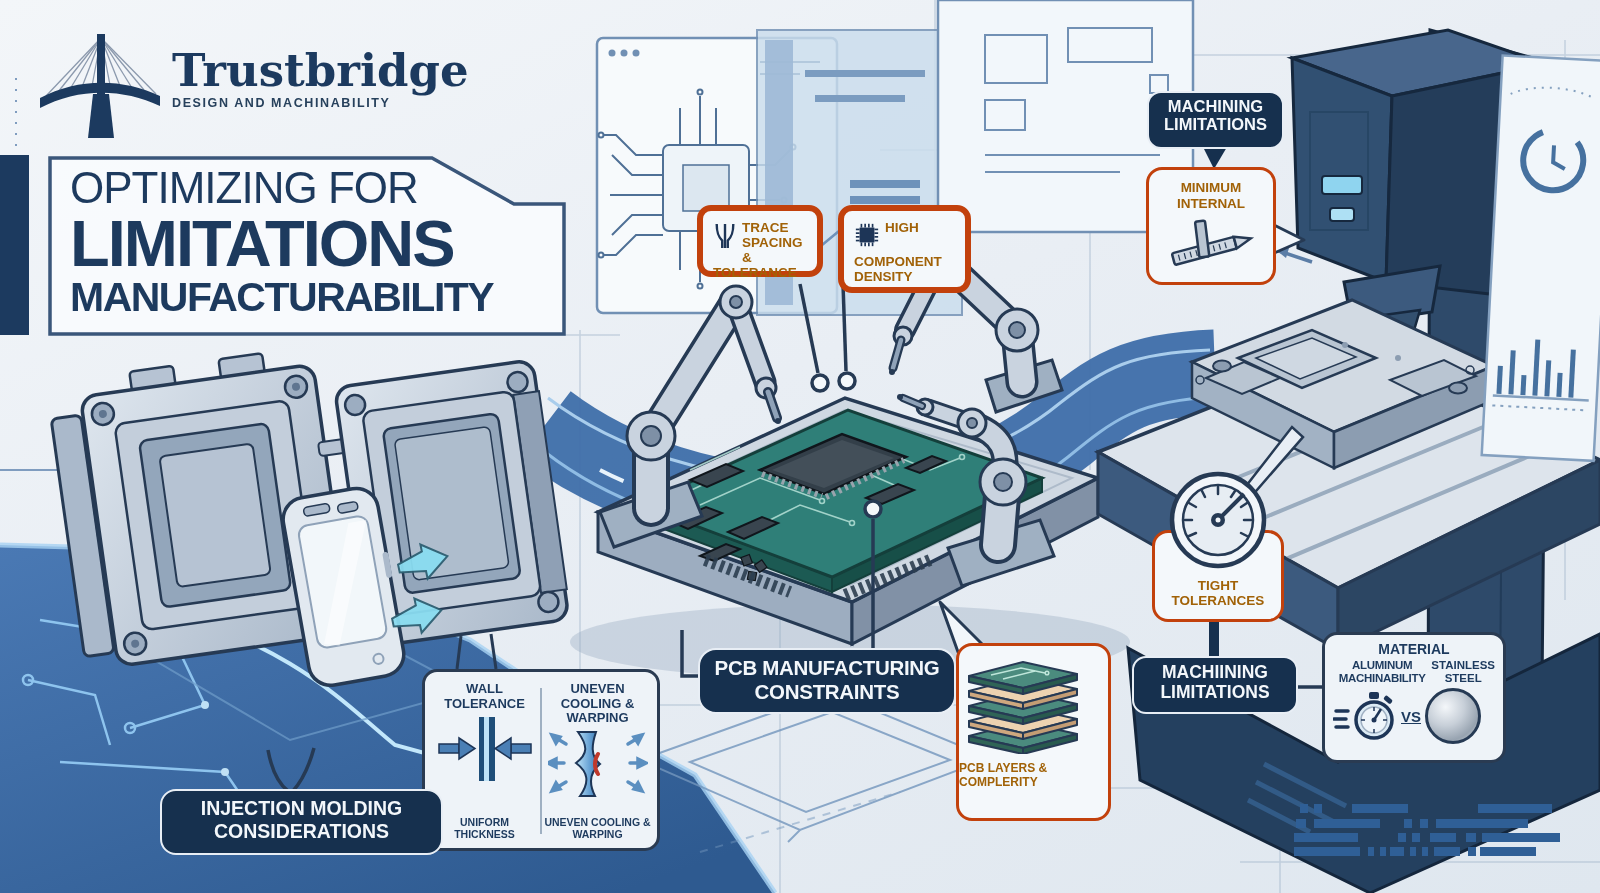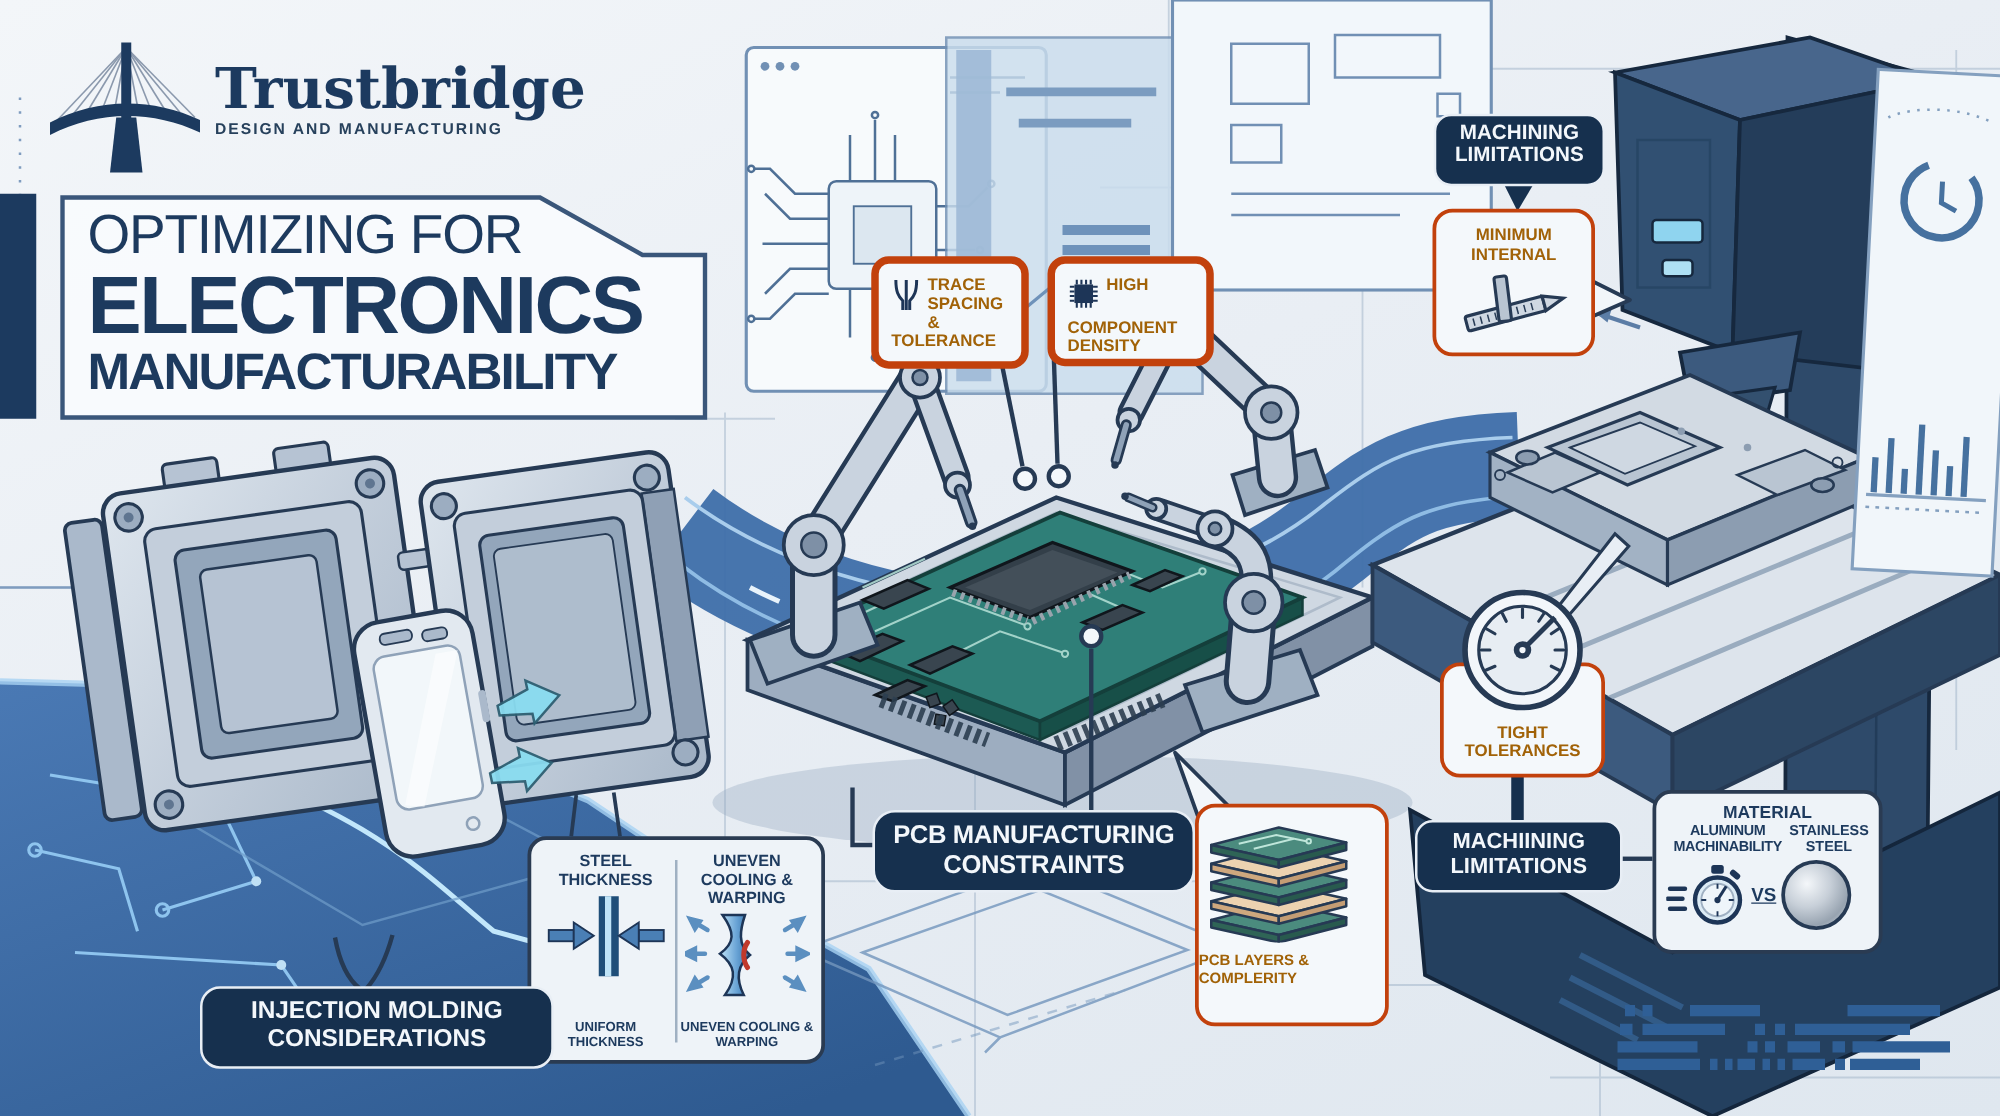--- a/index.html
+++ b/index.html
@@ -21,21 +21,21 @@
   .t2{font-size:65px;font-weight:bold;letter-spacing:-2px;line-height:1.0;}
   .t3{font-size:41px;font-weight:bold;letter-spacing:-1.5px;line-height:1.05;}
   .leftbar{left:0;top:155px;width:29px;height:180px;background:#1c3a5f;}
   
   .callout{background:#f4f8fb;border:6px solid #c2410c;border-radius:14px;color:#a16207;
            font-weight:bold;box-sizing:border-box;}
   .badge{background:#16304e;border:2.5px solid #e8eef5;border-radius:14px;color:#f3f7fb;
          font-weight:bold;text-align:center;box-sizing:border-box;display:flex;align-items:flex-start;justify-content:center;}
   .panel{background:#eef3f8;border:3.5px solid #2a3b52;border-radius:15px;box-sizing:border-box;color:#1d3a5e;}
   
-  .co-trace{left:697px;top:205px;width:126px;height:90px;padding:9px 8px 6px 10px;font-size:13.5px;line-height:1.12;}
+  .co-trace{left:697px;top:205px;width:126px;height:72px;padding:9px 8px 6px 10px;font-size:13.5px;line-height:1.12;}
   .co-density{left:838px;top:205px;width:133px;height:88px;padding:9px 8px 6px 10px;font-size:13.5px;line-height:1.12;}
   .co-ic{float:left;margin:1px 5px 2px 0;}
   
   .bd-machtop{left:1147px;top:91px;width:137px;height:58px;font-size:16.5px;line-height:1.12;padding:4px;}
   .co-min{left:1146px;top:167px;width:130px;height:118px;border-radius:16px;border-width:3.5px;text-align:center;
           font-size:13.5px;line-height:1.15;padding-top:10px;}
   .co-min svg{margin-top:4px;}
   
   .co-tight{left:1152px;top:530px;width:132px;height:92px;border-radius:16px;border-width:3.5px;text-align:center;
             font-size:13.5px;line-height:1.15;display:flex;align-items:flex-end;justify-content:center;padding-bottom:10px;}
@@ -469,31 +469,31 @@
         <line x1="63" y1="8" x2="94" y2="58"></line>
       <line x1="63" y1="8" x2="82" y2="56"></line>
         <line x1="63" y1="8" x2="72" y2="55"></line>
     </g>
     <path d="M2,68 C40,48 84,48 122,66 L122,76 C84,58 40,58 2,78 Z" fill="#1c3a5f"></path>
     <rect x="59" y="4" width="8" height="62" fill="#1c3a5f"></rect>
     <polygon points="55,64 71,64 76,108 50,108" fill="#1c3a5f"></polygon>
   </svg>
   <div class="logo-text">
     <div class="logo-name">Trustbridge</div>
-    <div class="logo-tag">DESIGN AND MANUFACTURING</div>
+    <div class="logo-tag">DESIGN AND MACHINABILITY</div>
   </div>
 </div>
 
 <div class="abs ui titlebox">
   <svg width="532" height="196" viewBox="0 0 532 196">
     <path d="M10,186 L10,10 L392,10 L474,56 L524,56 L524,186 Z" fill="rgba(248,251,253,0.92)" stroke="#3a567a" stroke-width="3.5"></path>
   </svg>
   <div class="title-lines">
     <div class="t1">OPTIMIZING FOR</div>
-    <div class="t2">ELECTRONICS</div>
+    <div class="t2">LIMITATIONS</div>
     <div class="t3">MANUFACTURABILITY</div>
   </div>
 </div>
 
 <div class="abs ui callout co-trace">
   <span class="co-ic">
     <svg width="24" height="30" viewBox="0 0 26 30">
         <g stroke="#1d3557" stroke-width="2.6" fill="none">
       <path d="M4,2 C4,12 6,16 10,20 L10,28"></path>
           <path d="M13,2 L13,28"></path>
@@ -611,21 +611,21 @@
       <path d="M32,19 L62,12 L86,17"></path>
         <path d="M44,23 L76,15"></path>
         <circle cx="88" cy="17" r="1.8"></circle>
     </g>
   </svg>
   <div class="cap">PCB LAYERS &amp; COMPLERITY</div>
 </div>
 
 <div class="abs ui panel pn-wall">
   <div class="wcol">
-    <div class="wt">STEEL THICKNESS</div>
+    <div class="wt">WALL TOLERANCE</div>
     <svg width="100" height="68" viewBox="0 0 100 68">
       <rect x="44" y="2" width="16" height="64" fill="#1f4e79"></rect>
       <rect x="49" y="2" width="5" height="64" fill="#bfe3f7"></rect>
       <g fill="#4a7fb5" stroke="#1d3557" stroke-width="1.5">
         <rect x="4" y="29" width="20" height="9"></rect>
           <polygon points="24,23 40,33.5 24,44"></polygon>
         <rect x="76" y="29" width="20" height="9"></rect>
           <polygon points="76,23 60,33.5 76,44"></polygon>
       </g>
     </svg>

